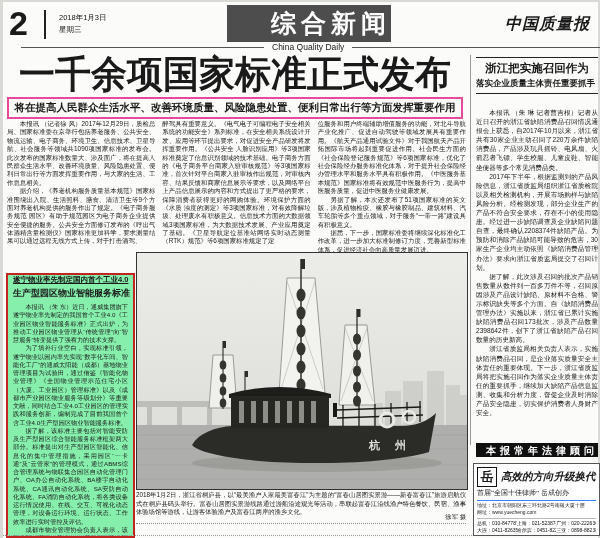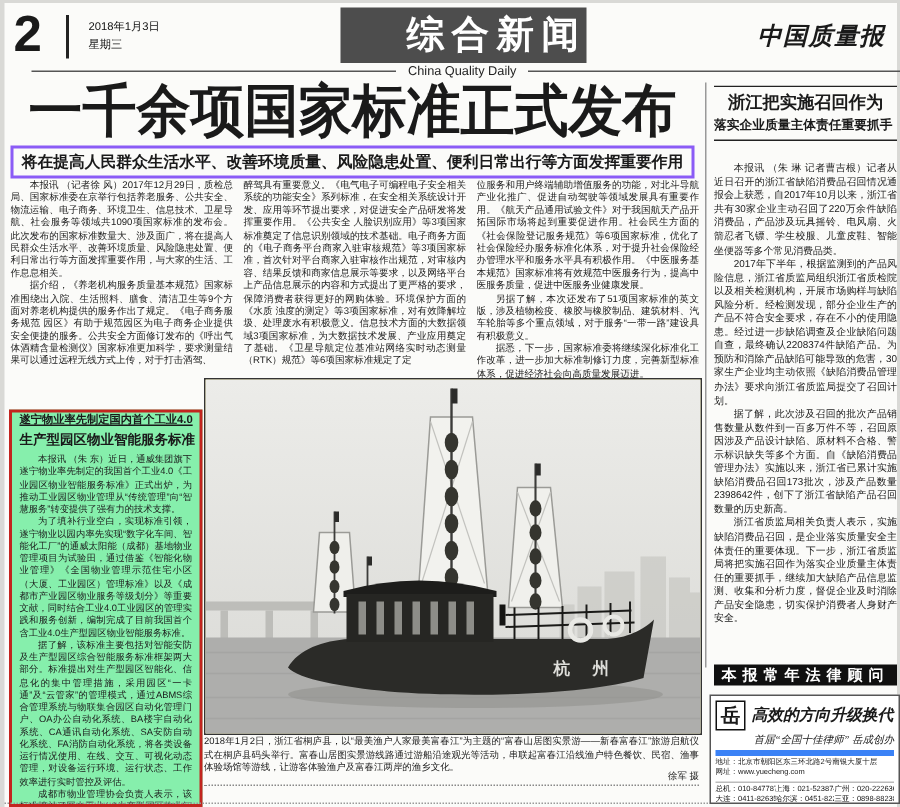--- a/index.html
+++ b/index.html
@@ -13,21 +13,21 @@
     font-size:25px;font-weight:900;letter-spacing:5px;text-align:right;line-height:37px;}
   .paperlogo{position:absolute;right:8px;top:12px;font-size:16px;font-weight:bold;font-style:italic;
     font-family:"Liberation Serif",serif;letter-spacing:1px;text-align:center;}
   .engrow{position:absolute;left:0;top:39px;width:100%;height:12px;display:flex;align-items:center;padding-left:18px;}
   .engrow .ln{flex:1;height:0;border-top:1.5px solid #555;}
   .engrow .eng{padding:0 8px;font-size:8.5px;color:#222;white-space:nowrap;}
   .engrow .ln.left{max-width:243px;}
   
   .headline{position:absolute;left:2px;top:51px;width:460px;height:42px;font-size:36px;font-weight:900;
     text-align:center;letter-spacing:0px;line-height:42px;white-space:nowrap;transform:scaleY(1.05);}
-  .subheadline{position:absolute;left:4px;top:95px;width:446px;border:2px solid #8b5cf6;font-size:10.5px;
+  .subheadline{position:absolute;left:4px;top:95px;width:446px;border:2px solid #ec4899;font-size:10.5px;
     font-weight:bold;text-align:center;padding:2px 3px;white-space:nowrap;}
   .leadcols{position:absolute;left:4px;top:118px;width:459px;height:134px;display:flex;gap:7px;overflow:hidden;}
   .leadcols .col{flex:1;font-size:6.4px;line-height:1.31;text-align:justify;overflow:hidden;}
   p.np{margin:0;text-indent:2em;}
   
   .redbox{position:absolute;left:3px;top:257px;width:115px;height:261px;border:2px solid #c2251f;
     padding:0 5px;overflow:hidden;background:#86efac;margin-top:14px;}
   .rb-h1{font-size:7.5px;font-weight:bold;text-align:center;text-decoration:underline;white-space:nowrap;}
   .rb-h2{font-size:9px;font-weight:bold;text-align:center;margin:2px 0 3px 0;white-space:nowrap;}
   .rb-body{font-size:6.2px;line-height:1.33;text-align:justify;}
@@ -38,30 +38,30 @@
   .dotline1{position:absolute;left:133px;top:521px;width:330px;border-top:1px dotted #888;}
   .dotline2{position:absolute;left:0;top:533px;width:100%;border-top:1px dotted #999;}
   
   .vrule{position:absolute;left:467px;top:53px;width:1px;height:390px;background:#999;}
   .rightart{position:absolute;left:473px;top:55px;width:122px;height:382px;overflow:hidden;}
   .ra-head{border-top:1.5px solid #222;border-bottom:1px solid #222;padding:3px 0 3px 0;margin-bottom:14px;}
   .ra-h1{font-size:11.5px;font-weight:bold;text-align:center;white-space:nowrap;}
   .ra-h2{font-size:8.5px;font-weight:bold;text-align:left;white-space:nowrap;margin-top:2px;}
   .ra-body{font-size:6.6px;line-height:1.38;text-align:justify;}
   .legalbar{position:absolute;left:473px;top:441px;width:122px;height:14px;background:#101010;color:#fff;
-    font-size:10px;font-weight:bold;letter-spacing:4px;text-align:center;line-height:16px;white-space:nowrap;}
+    font-size:10px;font-weight:bold;letter-spacing:4px;text-align:right;line-height:16px;white-space:nowrap;}
   
   .adbox{position:absolute;left:470px;top:461px;width:119px;height:66px;border:1px solid #555;background:#fff;
     padding:3px 3px 2px 3px;overflow:hidden;}
   .firmrow{display:flex;align-items:center;gap:4px;}
   .firmlogo{width:18px;height:18px;border:1.5px solid #111;font-family:"Liberation Serif",serif;
     font-weight:900;font-size:13px;text-align:center;line-height:18px;}
   .firmname{font-family:"Liberation Serif",serif;font-style:italic;font-weight:bold;font-size:10.5px;white-space:nowrap;}
-  .tagline{font-family:"Liberation Serif",serif;font-style:italic;font-size:7px;text-align:right;
-    border-bottom:4px solid #3b82f6;padding:1px 0 2px 0;margin-bottom:1px;white-space:nowrap;}
+  .tagline{font-family:"Liberation Serif",serif;font-size:7px;text-align:left;
+    border-bottom:1px solid #3b82f6;padding:1px 0 2px 0;margin-bottom:1px;white-space:nowrap;}
   .adaddr{font-size:5px;line-height:1.45;color:#222;border-bottom:1px solid #bbb;padding-bottom:1px;margin-bottom:1px;}
   .phones{display:flex;flex-wrap:wrap;font-size:5px;line-height:1.5;color:#111;}
   .phones span{width:33.3%;white-space:nowrap;overflow:hidden;}
   .phones span.wide{width:100%;font-weight:bold;}
 </style>
 </head>
 <body>
 
 <div class="page">
 

